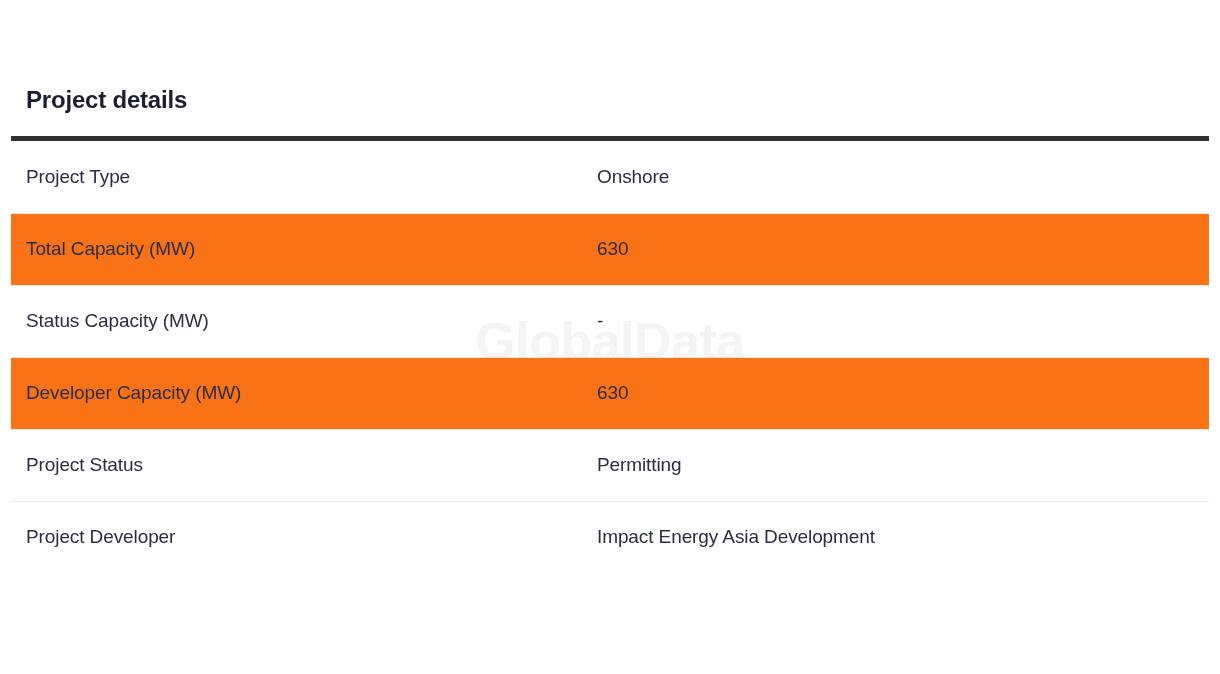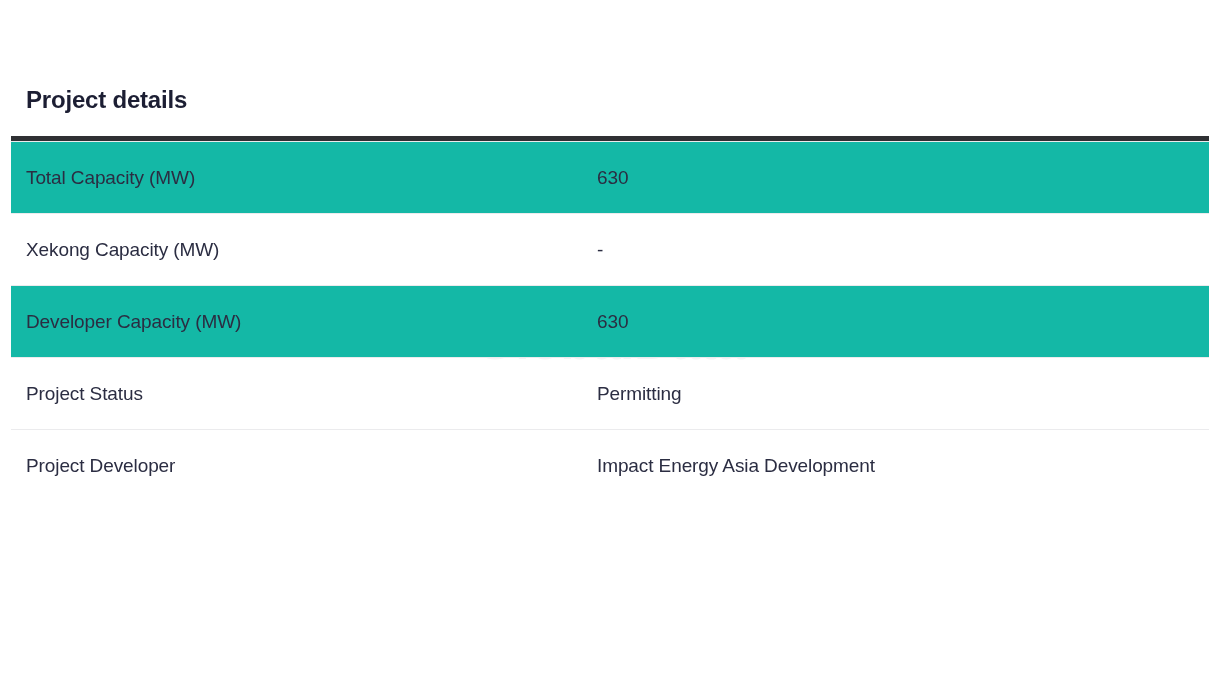--- a/index.html
+++ b/index.html
@@ -68,21 +68,21 @@
   
   .details-table {
     width: 1198px;
     border-collapse: collapse;
     table-layout: fixed;
   }
   .details-table tr {
     height: 72px;
   }
   .details-table tr.alt {
-    background: #14b8a6;
+    background: #f97316;
   }
   .details-table tr.alt + tr,
   .details-table tr.alt {
     border-top: 1px solid #ebebed;
     border-bottom: 1px solid #ebebed;
   }
   .details-table td {
     font-size: 19px;
     line-height: 24px;
     color: #2b2d42;
@@ -107,26 +107,30 @@
   <div class="watermark">GlobalData</div>
 
   <div class="details-panel">
 
     <h1 class="panel-title">Project details</h1>
 
     <div class="title-rule"></div>
 
     <table class="details-table">
       <tbody>
+        <tr>
+          <td class="cell-label">Project Type</td>
+          <td class="cell-value">Onshore</td>
+        </tr>
         <tr class="alt">
           <td class="cell-label">Total Capacity (MW)</td>
           <td class="cell-value">630</td>
         </tr>
         <tr>
-          <td class="cell-label">Xekong Capacity (MW)</td>
+          <td class="cell-label">Status Capacity (MW)</td>
           <td class="cell-value">-</td>
         </tr>
         <tr class="alt">
           <td class="cell-label">Developer Capacity (MW)</td>
           <td class="cell-value">630</td>
         </tr>
         <tr>
           <td class="cell-label">Project Status</td>
           <td class="cell-value">Permitting</td>
         </tr>

